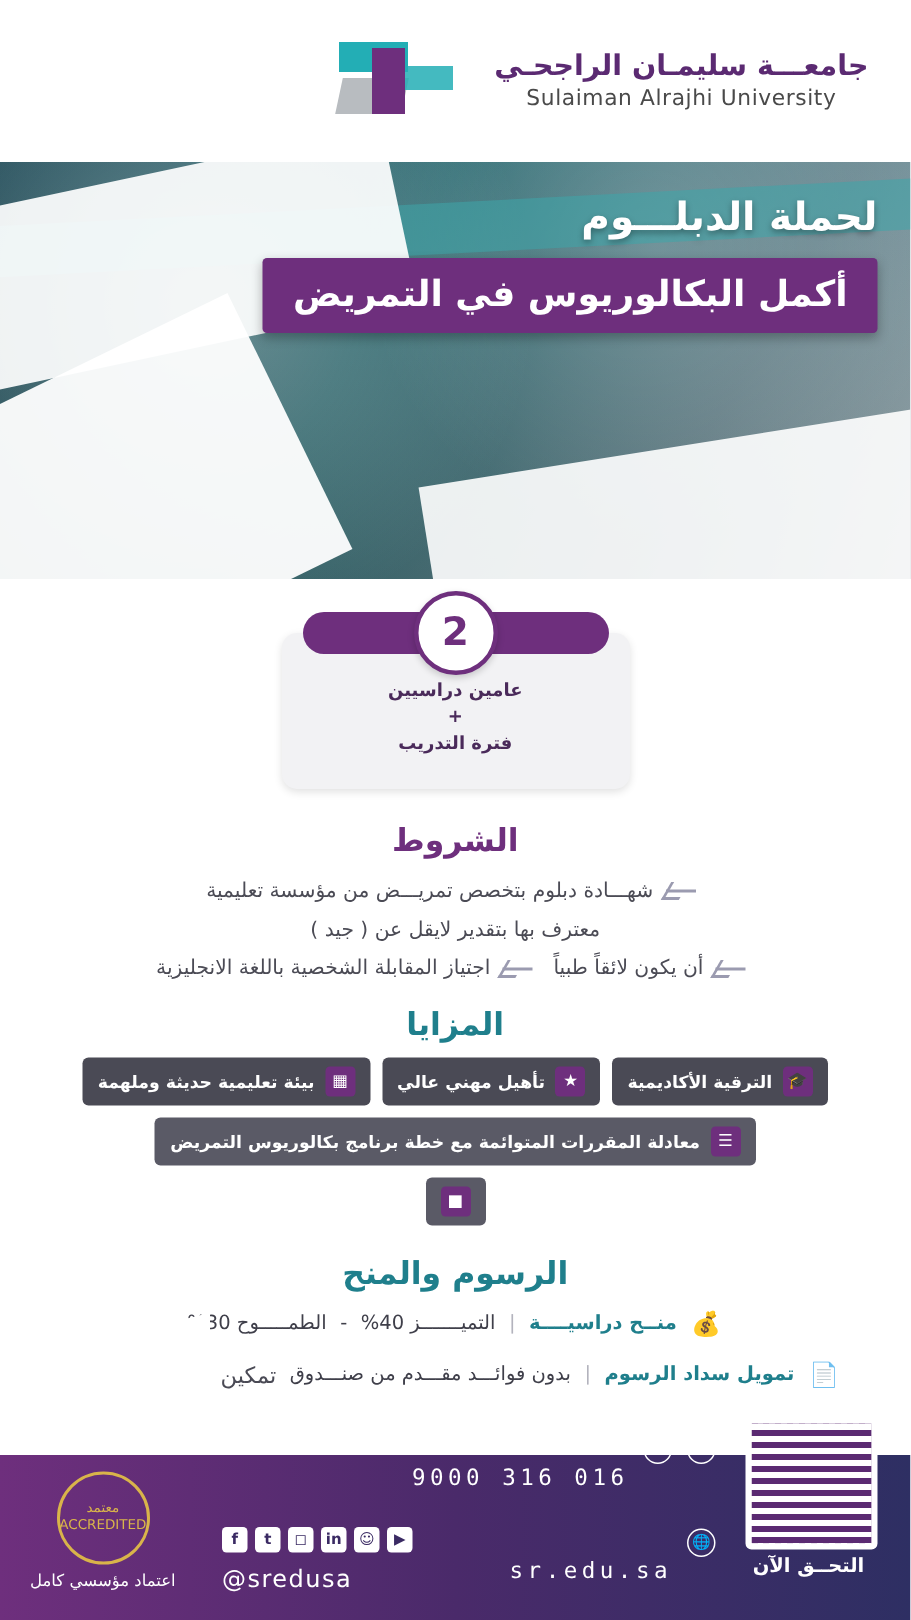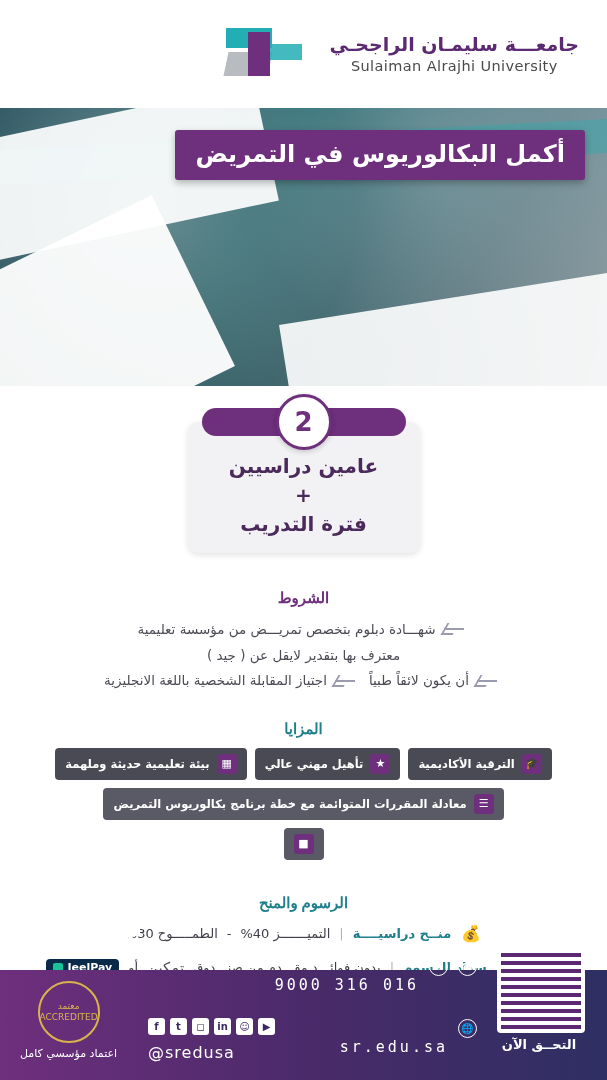--- a/index.html
+++ b/index.html
@@ -91,29 +91,28 @@
   .card-badge {
     position: absolute; top: -28px; left: 50%; transform: translateX(-50%);
     width: 56px; height: 56px; border-radius: 50%;
     background: #fff; border: 3px solid #6e2f7d;
     display: flex; align-items: center; justify-content: center;
     color: #6e2f7d; font-size: 26px; font-weight: bold;
     box-shadow: 0 2px 5px rgba(0,0,0,.18);
   }
   .card-badge svg { width: 26px; height: 26px; }
   .card-text {
-    color: #4a2a5a; font-size: 20px; font-weight: bold; line-height: 1.45; direction: rtl;
+    color: #4a2a5a; font-size: 12px; font-weight: bold; line-height: 1.45; direction: rtl;
   }
 
   
   .section { padding: 6px 22px 0 22px; direction: rtl; }
   .sec-title {
-    color: #6e2f7d; font-size: 15px; font-weight: bold; text-align: center;
-    margin: 20px 0 10px 0;
-    font-family: Liberation Serif, serif;
+    color: #6e2f7d; font-size: 21px; font-weight: bold; text-align: center;
+    margin: 6px 0 10px 0;
   }
   .sec-title.teal { color: #1f7f8c; }
 
   
   .cond-row {
     display: flex; align-items: center; justify-content: center; gap: 8px;
     color: #4b4b55; font-size: 13.5px; line-height: 1.9; direction: rtl; flex-wrap: wrap;
   }
   .cond-text { white-space: nowrap; }
   .arrow {
@@ -226,20 +225,21 @@
       </div>
     </div>
   </div>
 
   <div class="hero">
     <div class="hero-teal-band"></div>
     <div class="hero-shape-a"></div>
     <div class="hero-shape-b"></div>
     <div class="hero-shape-c"></div>
     <div class="hero-content">
+      <div class="hero-kicker">لحملة الدبلـــوم</div>
       <div class="hero-title-box">أكمل البكالوريوس في التمريض</div>
     </div>
   </div>
 
   <div class="features">
 
 
     <div class="card">
       <div class="card-bar"></div>
       <div class="card-badge">2</div>

